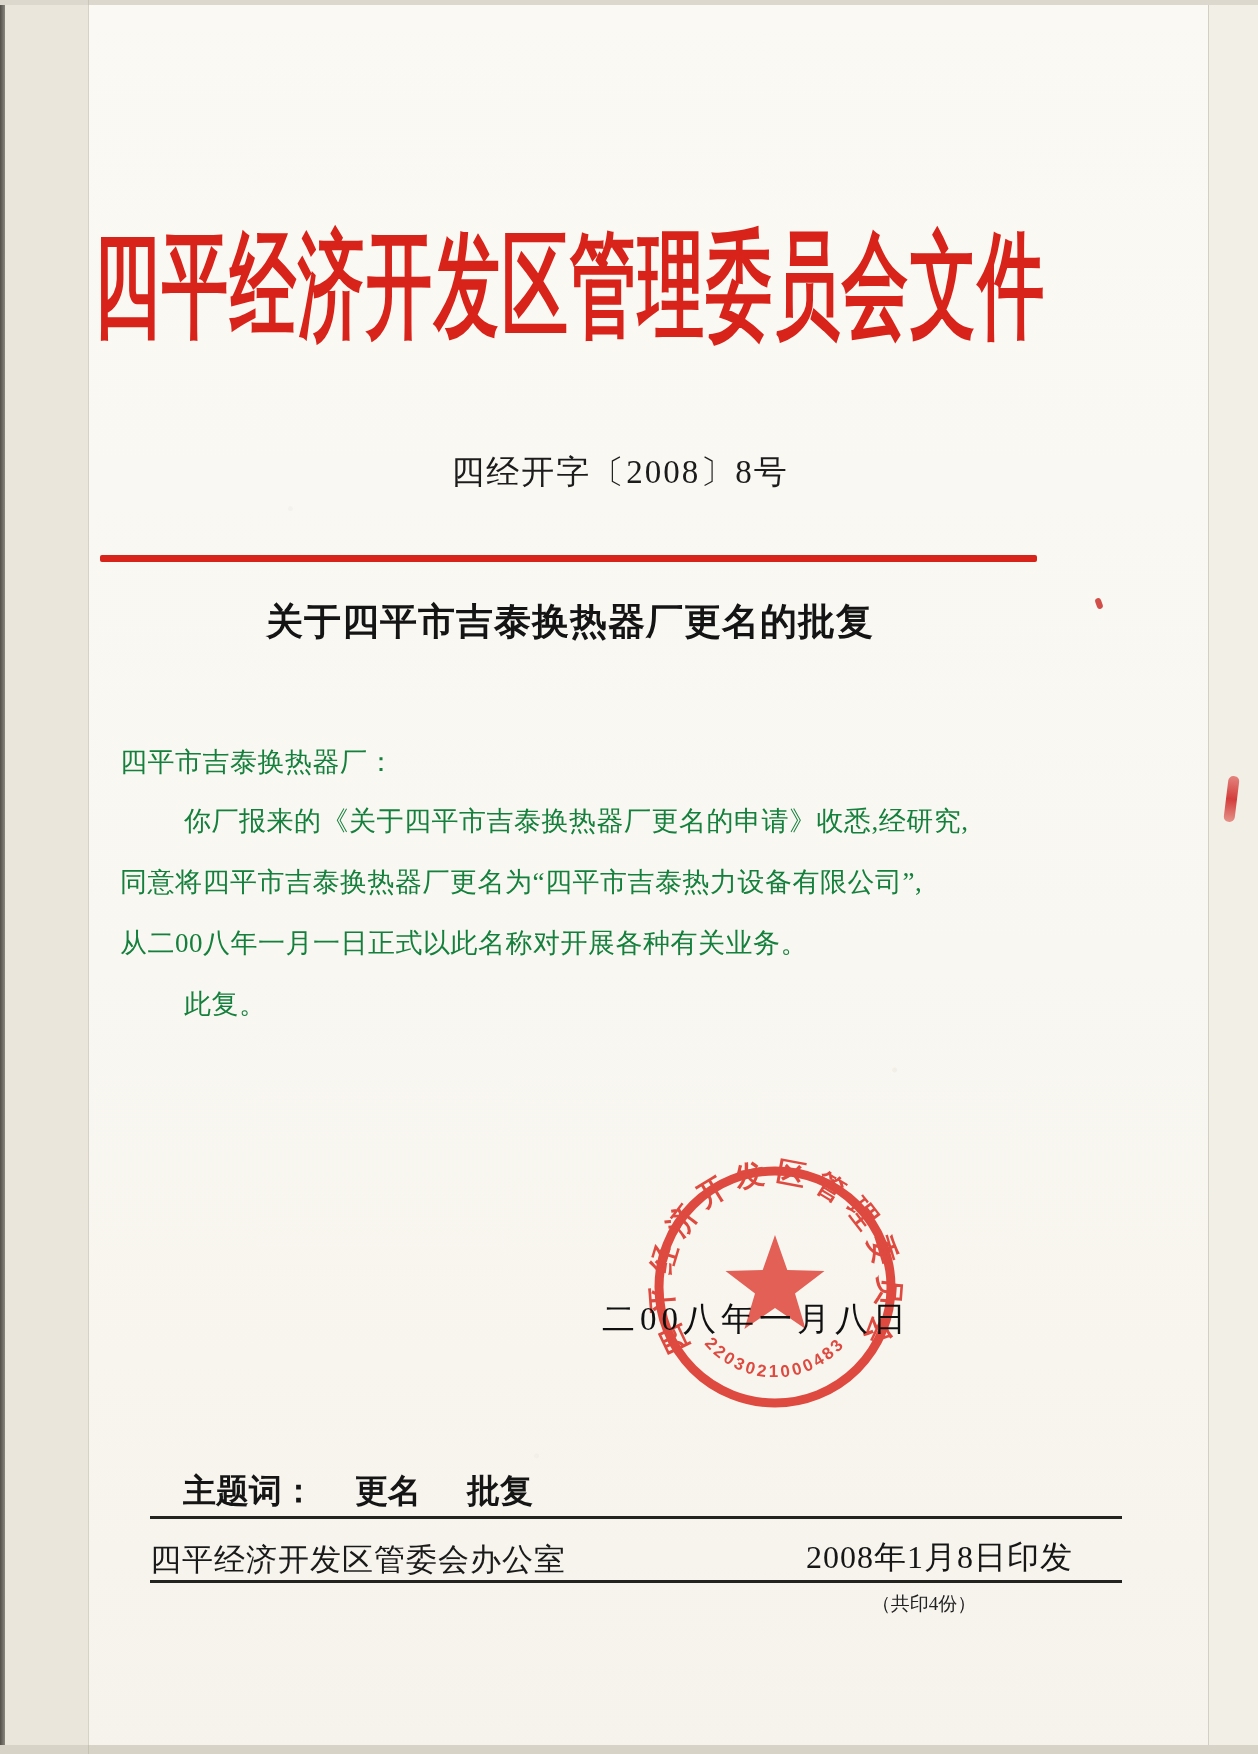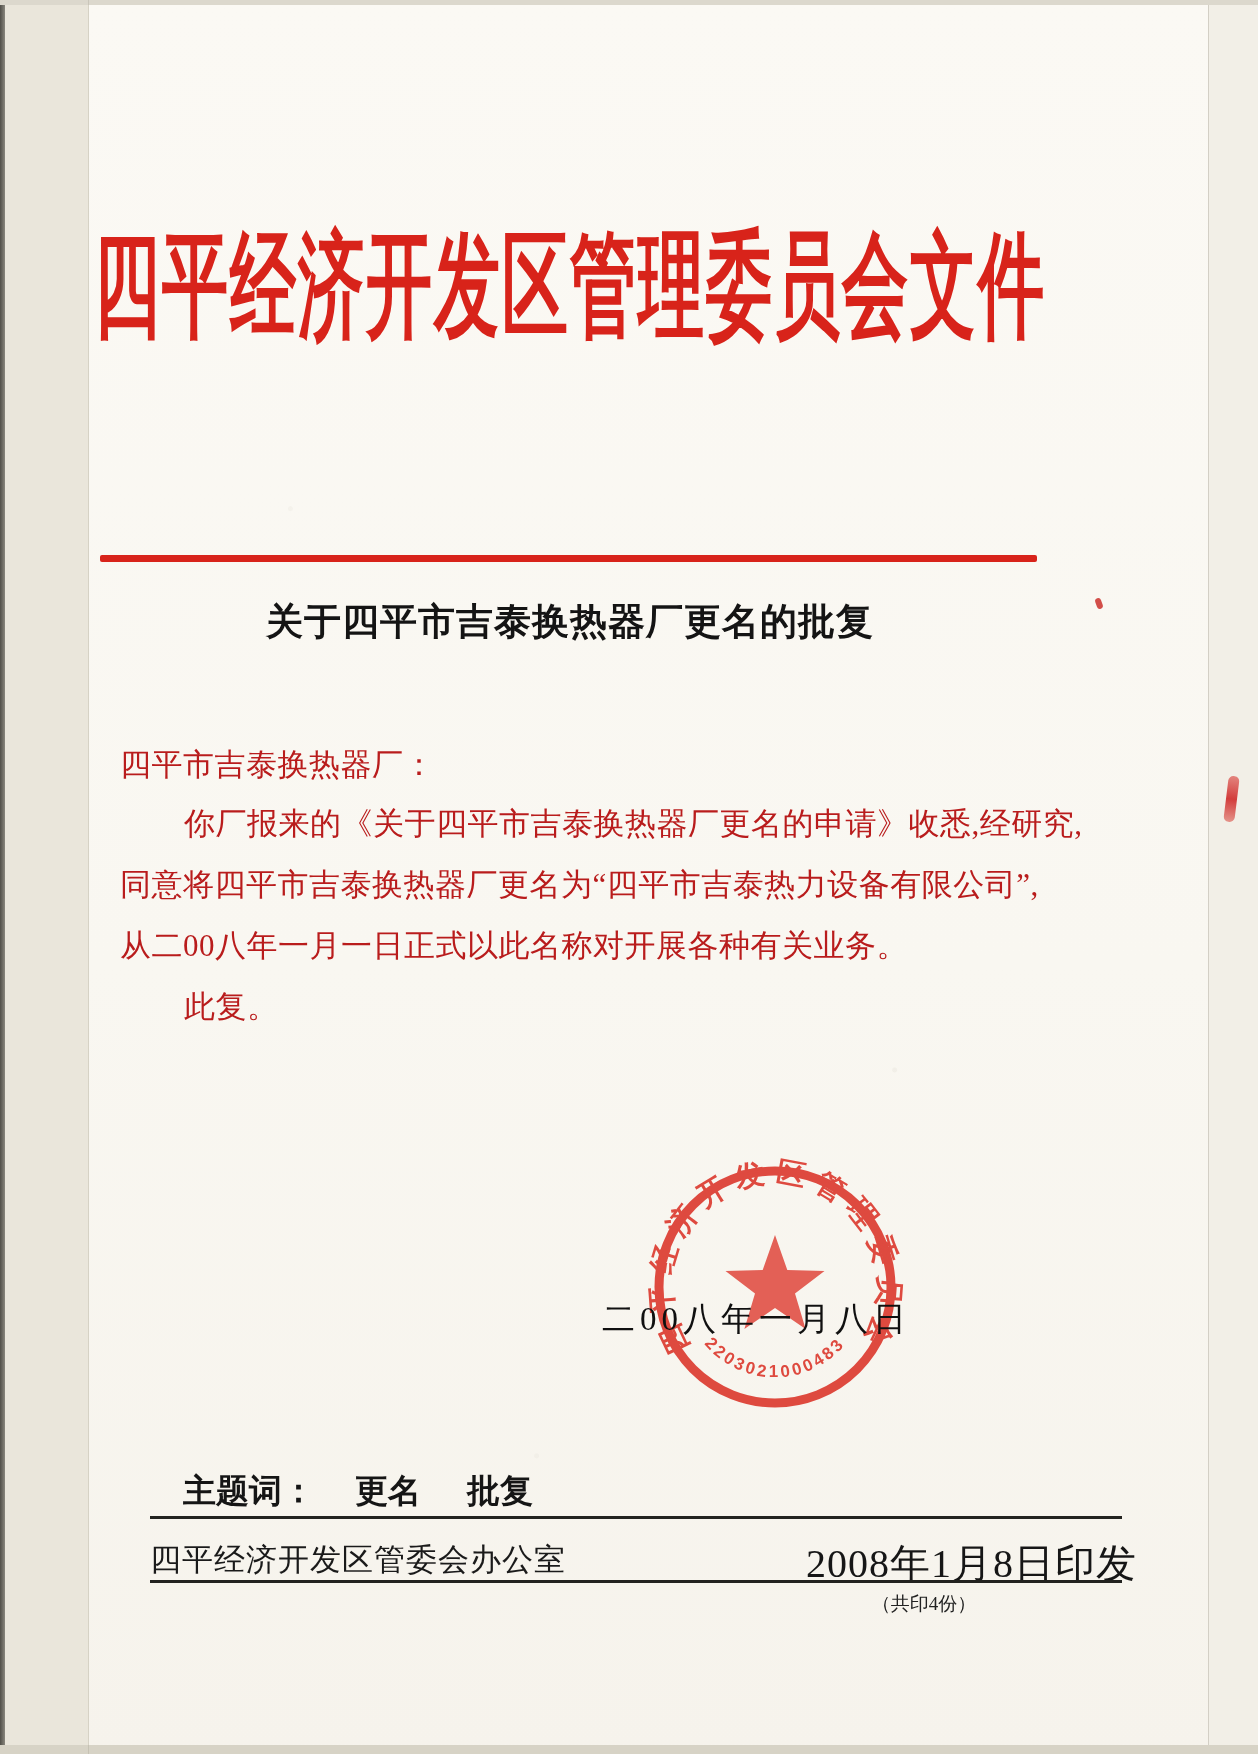--- a/index.html
+++ b/index.html
@@ -45,21 +45,21 @@
     position:absolute;left:100px;top:555px;width:937px;height:7px;
     background:#d8231a;border-radius:2px;
   }
   .doc-title{
     position:absolute;left:90px;top:597px;width:960px;
     text-align:center;font-size:37px;font-weight:bold;color:#141414;
     font-family:"Liberation Sans","DejaVu Sans",sans-serif;
     letter-spacing:1px;white-space:nowrap;
   }
   .bline{
-    position:absolute;font-size:31px;color:#b91c1c;
+    position:absolute;font-size:27px;color:#15803d;
     white-space:nowrap;letter-spacing:0.5px;
   }
   .issue-date{
     position:absolute;left:602px;top:1297px;
     font-size:33px;color:#101010;letter-spacing:5px;white-space:nowrap;z-index:6;
   }
   .seal{position:absolute;left:643px;top:1156px;z-index:4;opacity:0.9;}
   .subject-row{
     position:absolute;left:172px;top:1469px;
     font-family:"Liberation Sans","DejaVu Sans",sans-serif;
@@ -67,21 +67,21 @@
   }
   .kw1{margin-left:40px;}
   .kw2{margin-left:46px;}
   .hline{position:absolute;left:150px;width:972px;height:3px;background:#232320;}
   .hline-top{top:1516px;}
   .hline-bottom{top:1580px;}
   .office{
     position:absolute;left:150px;top:1539px;font-size:31px;color:#1a1a1a;letter-spacing:1px;white-space:nowrap;
   }
   .print-date{
-    position:absolute;left:806px;top:1536px;font-size:40px;color:#161616;letter-spacing:1px;white-space:nowrap;
+    position:absolute;left:806px;top:1536px;font-size:32px;color:#161616;letter-spacing:1px;white-space:nowrap;
   }
   .copies{
     position:absolute;left:826px;top:1591px;width:196px;text-align:center;
     font-size:19px;color:#222;white-space:nowrap;
   }
   .red-smudge{
     position:absolute;left:1226px;top:776px;width:11px;height:46px;
     background:linear-gradient(180deg,rgba(215,45,40,.55),rgba(205,30,30,.85),rgba(215,55,45,.5));
     border-radius:5px;transform:rotate(7deg);
   }
@@ -97,20 +97,21 @@
 
   <div class="paper"></div>
   <div class="paper-right"></div>
   <div class="left-band"></div>
   <div class="edge-dark-left"></div>
   <div class="edge-top"></div>
   <div class="edge-bottom"></div>
   <div class="fold-line" style="left:88px;"></div>
 
   <div class="org-title">四平经济开发区管理委员会文件</div>
+  <div class="doc-number">四经开字〔2008〕8号</div>
   <div class="red-rule"></div>
 
   <div class="doc-title">关于四平市吉泰换热器厂更名的批复</div>
 
   <div class="bline" style="left:120px;top:744px;">四平市吉泰换热器厂：</div>
   <div class="bline" style="left:120px;top:864px;">同意将四平市吉泰换热器厂更名为“四平市吉泰热力设备有限公司”,</div>
   <div class="bline" style="left:184px;top:803px;">你厂报来的《关于四平市吉泰换热器厂更名的申请》收悉,经研究,</div>
   <div class="bline" style="left:120px;top:925px;">从二00八年一月一日正式以此名称对开展各种有关业务。</div>
   <div class="bline" style="left:184px;top:986px;">此复。</div>
 

